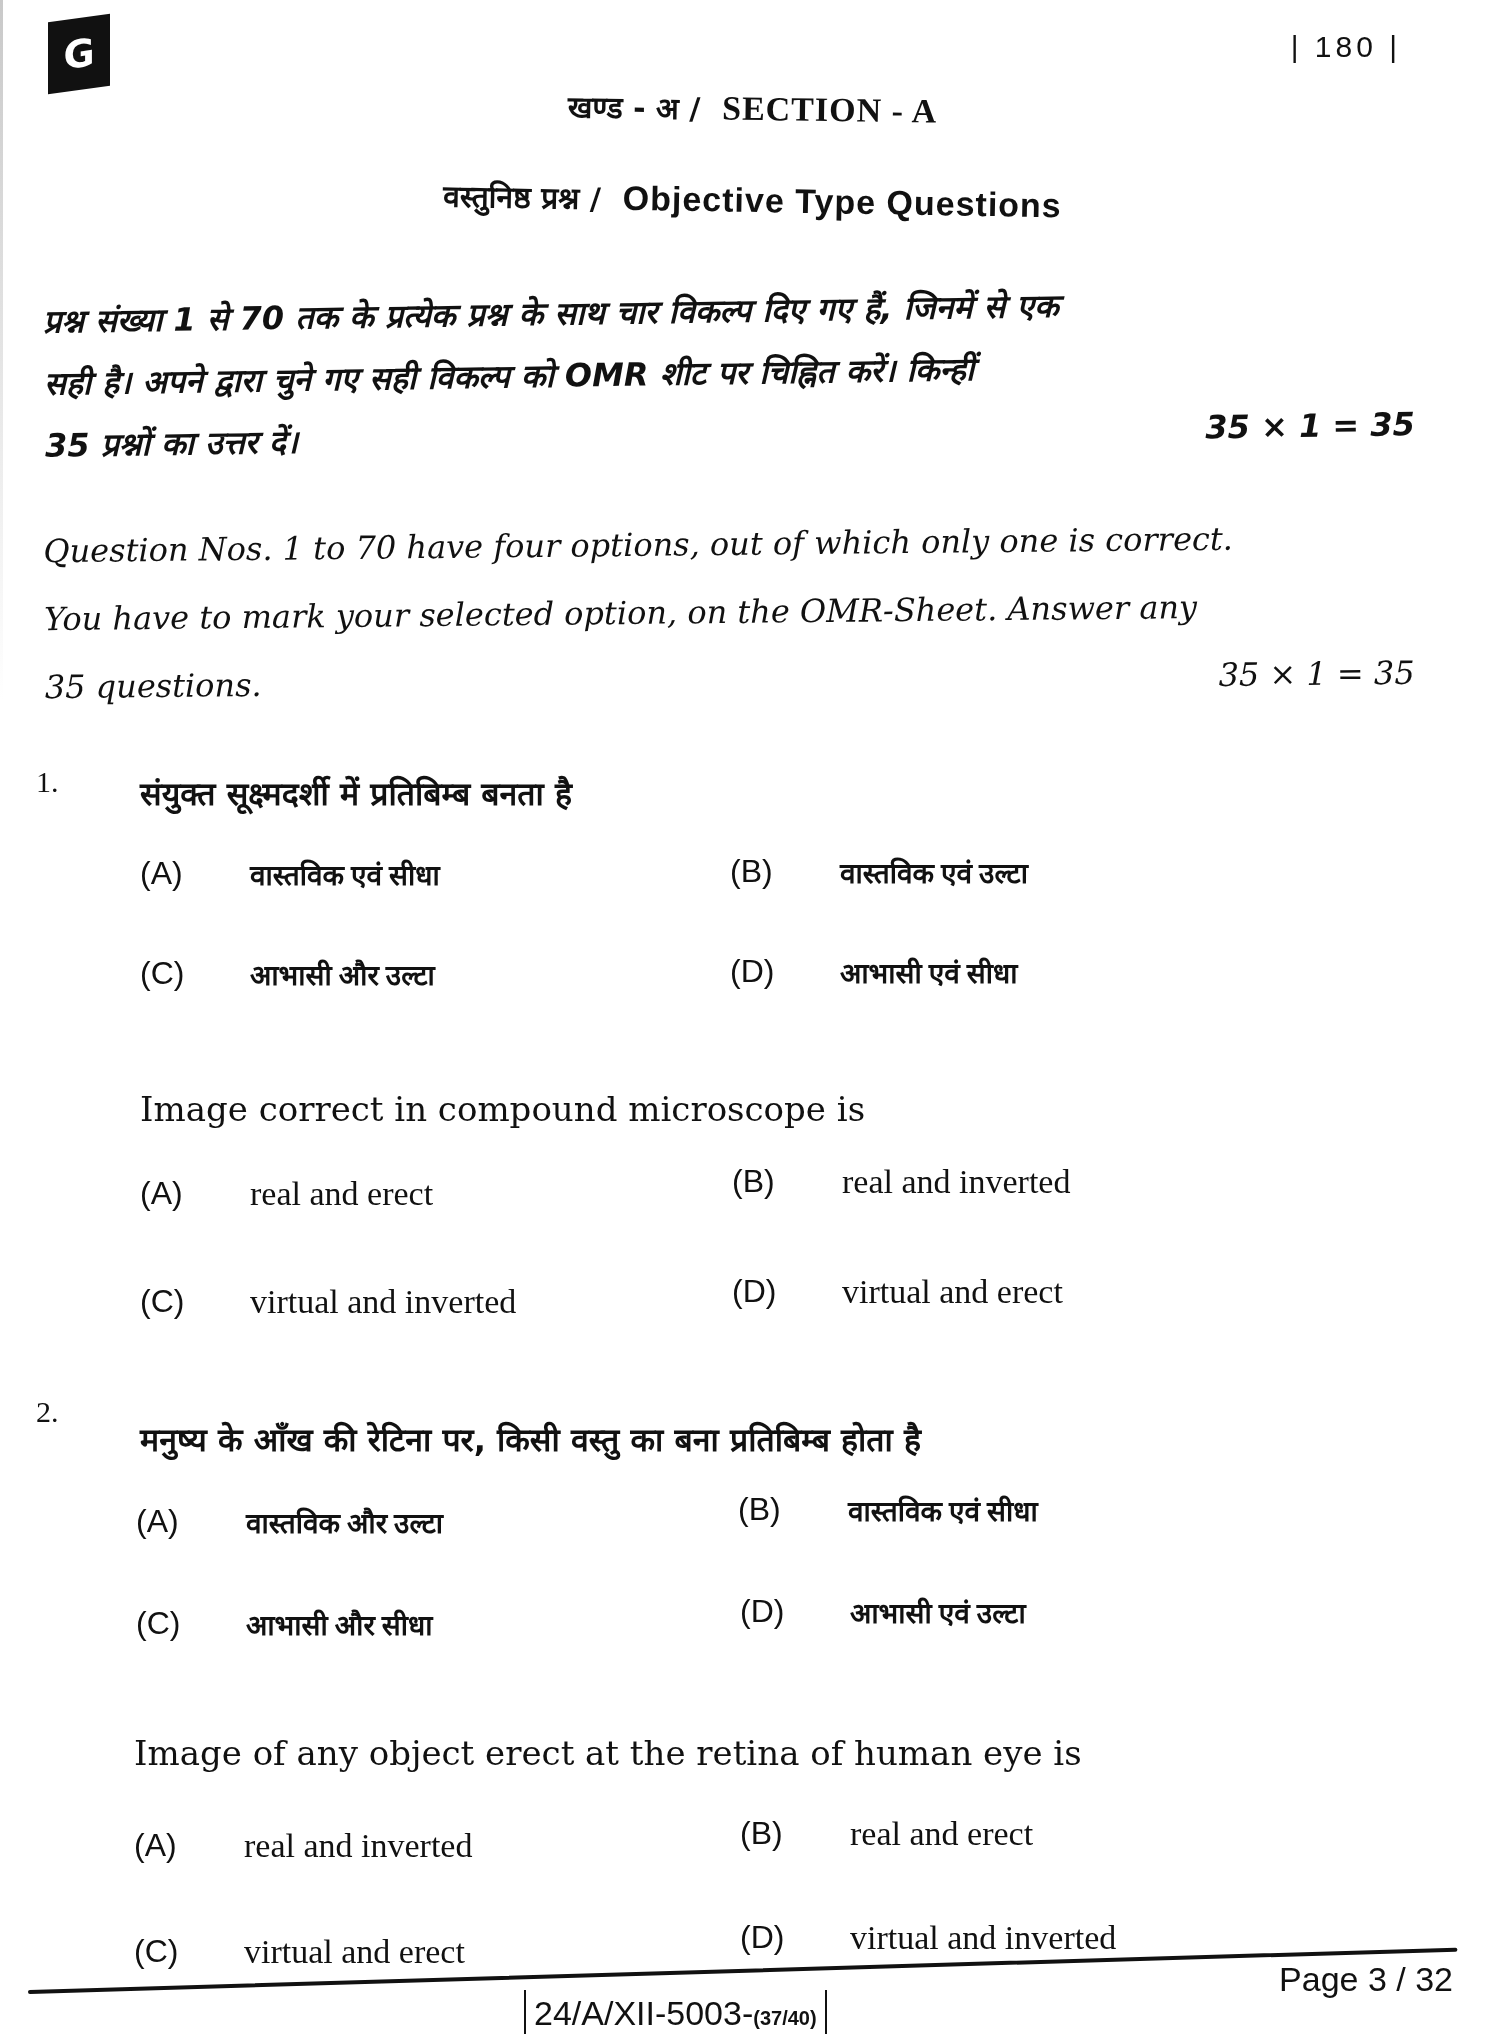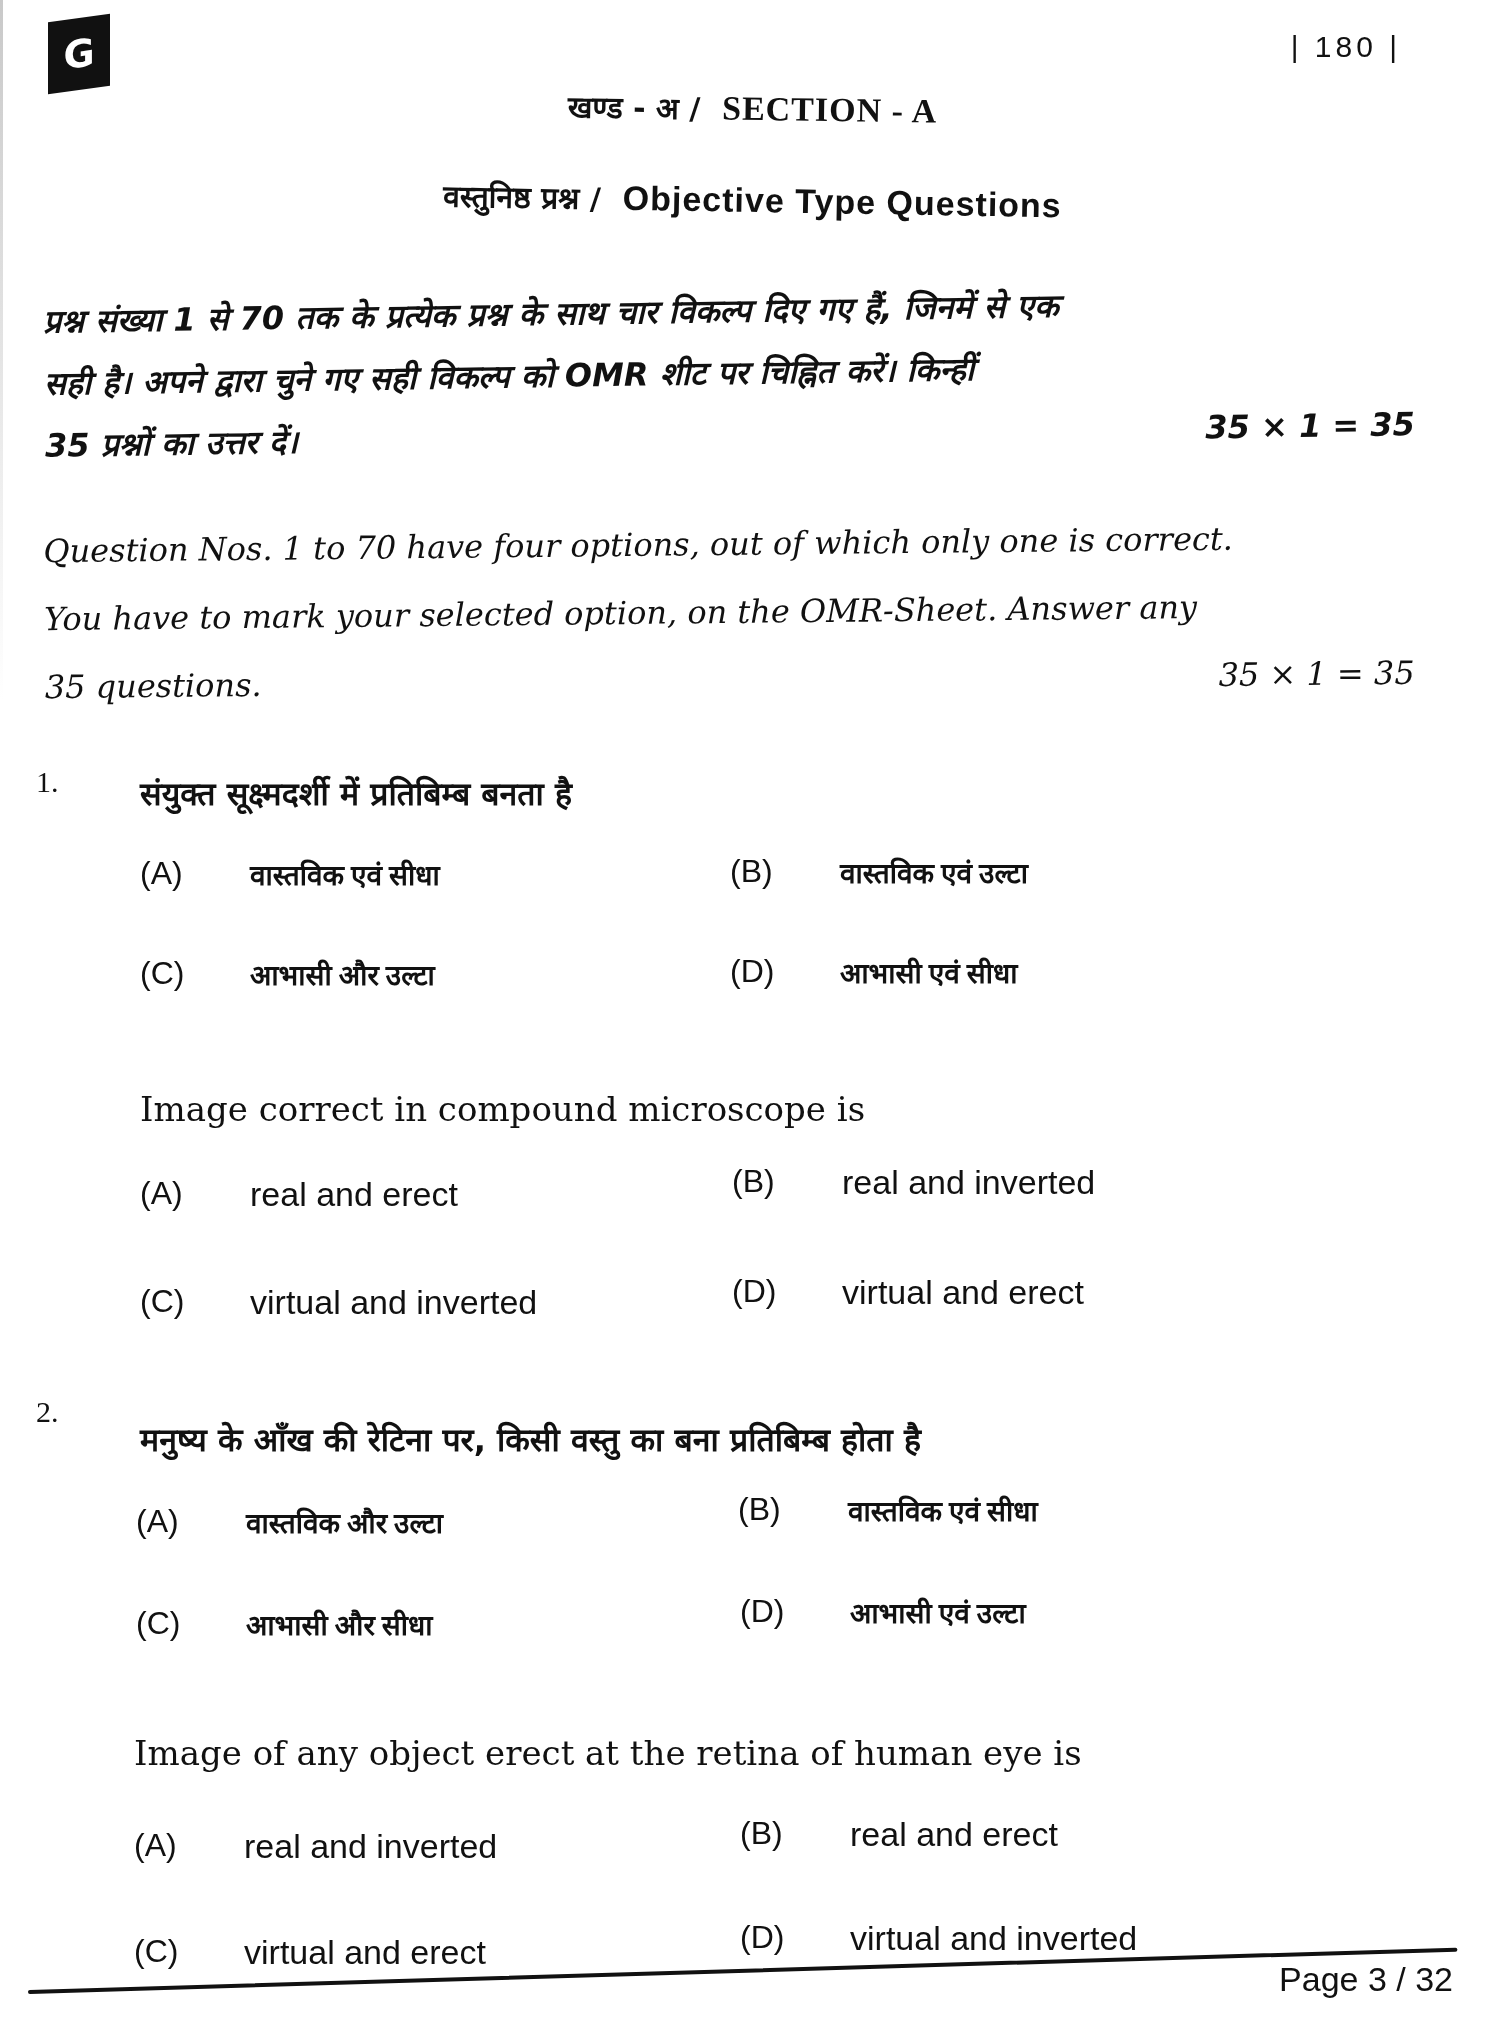--- a/index.html
+++ b/index.html
@@ -51,21 +51,21 @@
     .instr-en .marks-row .right { font-weight: normal; }
     .q { position: absolute; left: 0; width: 1505px; }
     .q-num { position: absolute; left: 36px; font-family: "Liberation Serif", serif; font-size: 30px; }
     .q-text { position: absolute; left: 140px; font-size: 34px; margin-top: 16px; }
     .q-text.hi { font-family: "DejaVu Sans", sans-serif; font-weight: bold; font-size: 32px; }
     .q-text.en { font-family: "DejaVu Serif", serif; }
     .opt { position: absolute; font-size: 34px; display: flex; }
     .opt .lbl { width: 110px; font-family: "Liberation Sans", sans-serif; font-size: 32px; }
     .opt .val { white-space: nowrap; }
     .opt.hi .val { font-family: Liberation Serif, serif; font-weight: bold; font-size: 28px; }
-    .opt.en .val { font-family: Liberation Sans, sans-serif; }
+    .opt.en .val { font-family: Liberation Serif, serif; }
     .footer-line {
       position: absolute; left: 28px; top: 1990px; width: 1430px; height: 4px;
       background: #111111; transform: rotate(-1.7deg); transform-origin: left center;
       border-radius: 2px;
     }
     .footer-code {
       position: absolute; left: 524px; top: 1990px; height: 44px; padding: 0 8px;
       border-left: 2px solid #111; border-right: 2px solid #111;
       font-family: "Liberation Sans", sans-serif; font-size: 34px; line-height: 46px;
     }
@@ -190,14 +190,17 @@
       <span class="lbl">(C)</span>
       <span class="val">virtual and erect</span>
     </div>
     <div class="opt en" style="left:740px; top:534px;">
       <span class="lbl">(D)</span>
       <span class="val">virtual and inverted</span>
     </div>
   </div>
 
   <div class="footer-line"></div>
+  <div class="footer-code">
+    <span>24/A/XII-5003-</span><span class="small">(37/40)</span>
+  </div>
   <div class="footer-page">Page 3 / 32</div>
 </div>
 
 </body></html>

